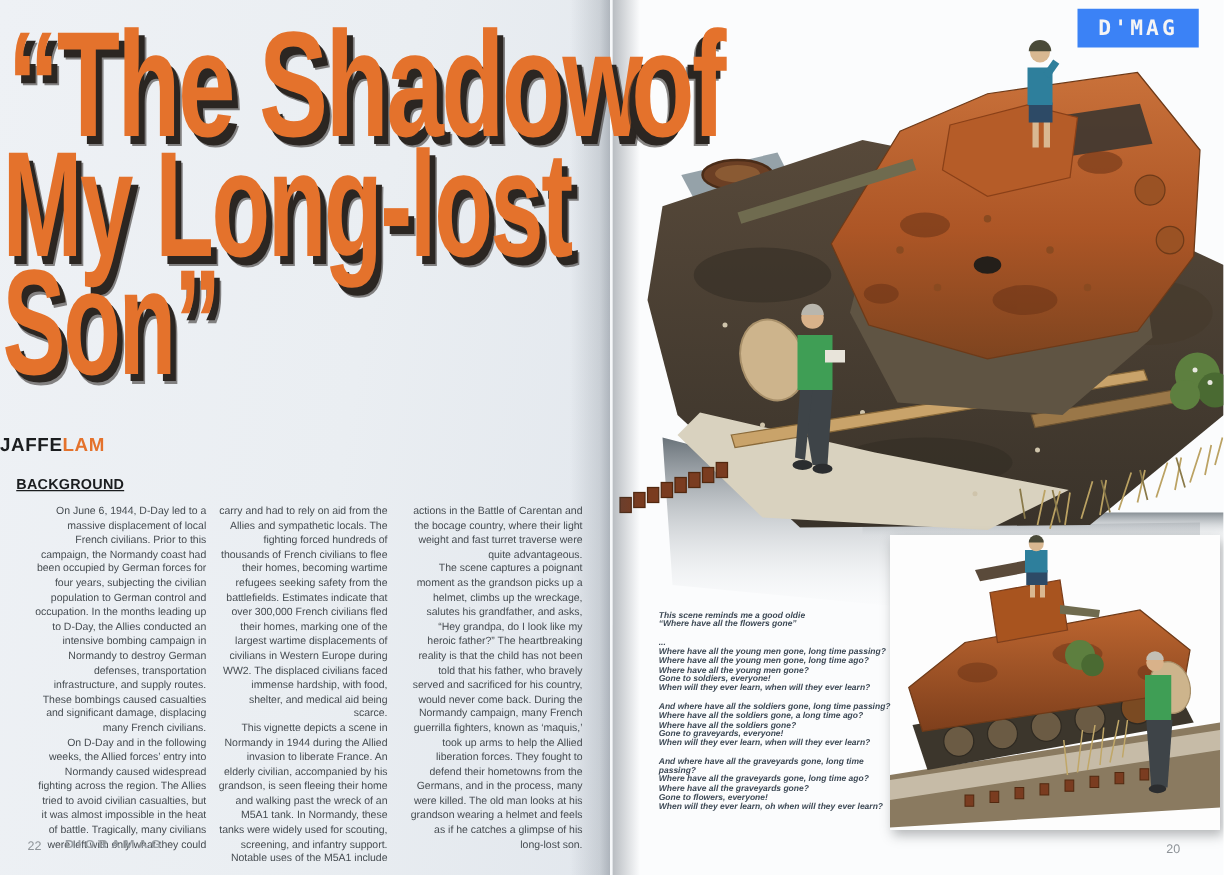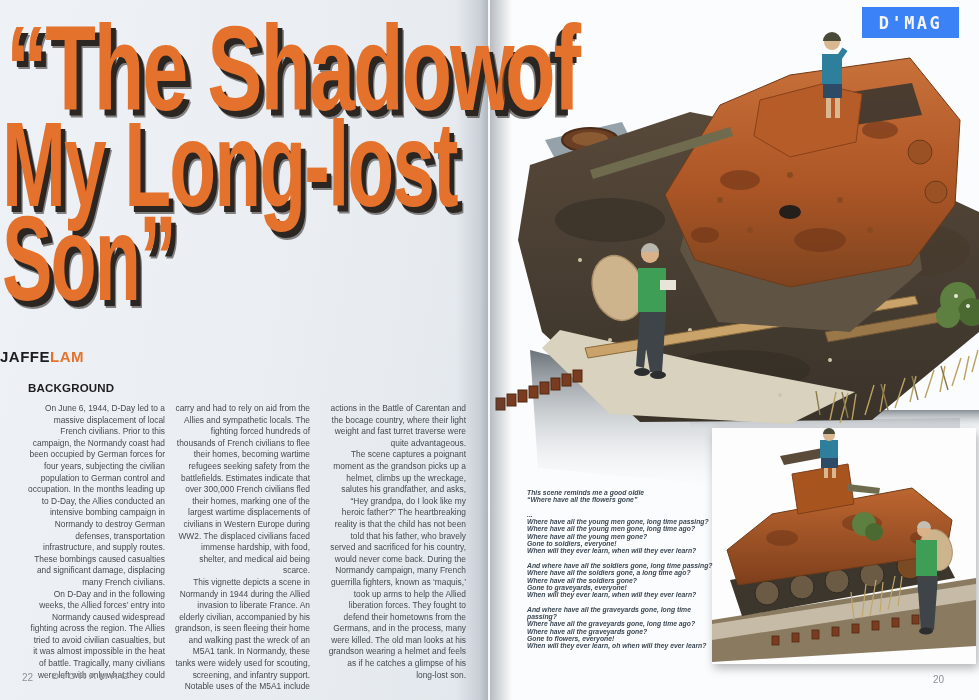--- a/index.html
+++ b/index.html
@@ -22,22 +22,22 @@
     text-shadow:7px 6px 0 #2b2622, 9px 8px 0 rgba(43,38,34,.55);}
   .tl1{left:6px;top:8px;transform:scaleX(.69);}
   .tl1b{left:505px;top:8px;transform:scaleX(.69);text-shadow:-7px 6px 0 #2b2622,-9px 8px 0 rgba(43,38,34,.55);}
   .tl2{left:2px;top:104px;transform:scaleX(.64);}
   .tl3{left:2px;top:198px;transform:scaleX(.63);}
 
   
   .author{position:absolute;left:0;top:348px;width:573px;text-align:left;z-index:3;
     font-weight:700;font-size:15px;letter-spacing:.5px;color:#1b1d1f;}
   .author .last{color:#e4722c;}
-  .section-heading{position:absolute;left:28px;top:382px;font-weight:700;font-size:11.5px;
-    letter-spacing:.2px;color:#1b1d1f;}
+  .section-heading{position:absolute;left:13px;top:382px;font-weight:700;font-size:11.5px;
+    letter-spacing:.2px;color:#1b1d1f;text-decoration:underline;}
   .col{position:absolute;top:403px;font-size:8.4px;line-height:11.6px;color:#454b50;
     white-space:pre-wrap;text-align:right;}
   .col1{left:28px;width:137px;}
   .col2{left:173px;width:137px;}
   .col3{left:328px;width:138px;}
 
   
   .folio{position:absolute;font-size:10px;color:#8e9398;z-index:3;}
   .folio-left{left:22px;top:672px;text-align:right;}
   .brand-footer{position:absolute;left:52px;top:671px;font-size:10px;font-weight:700;

